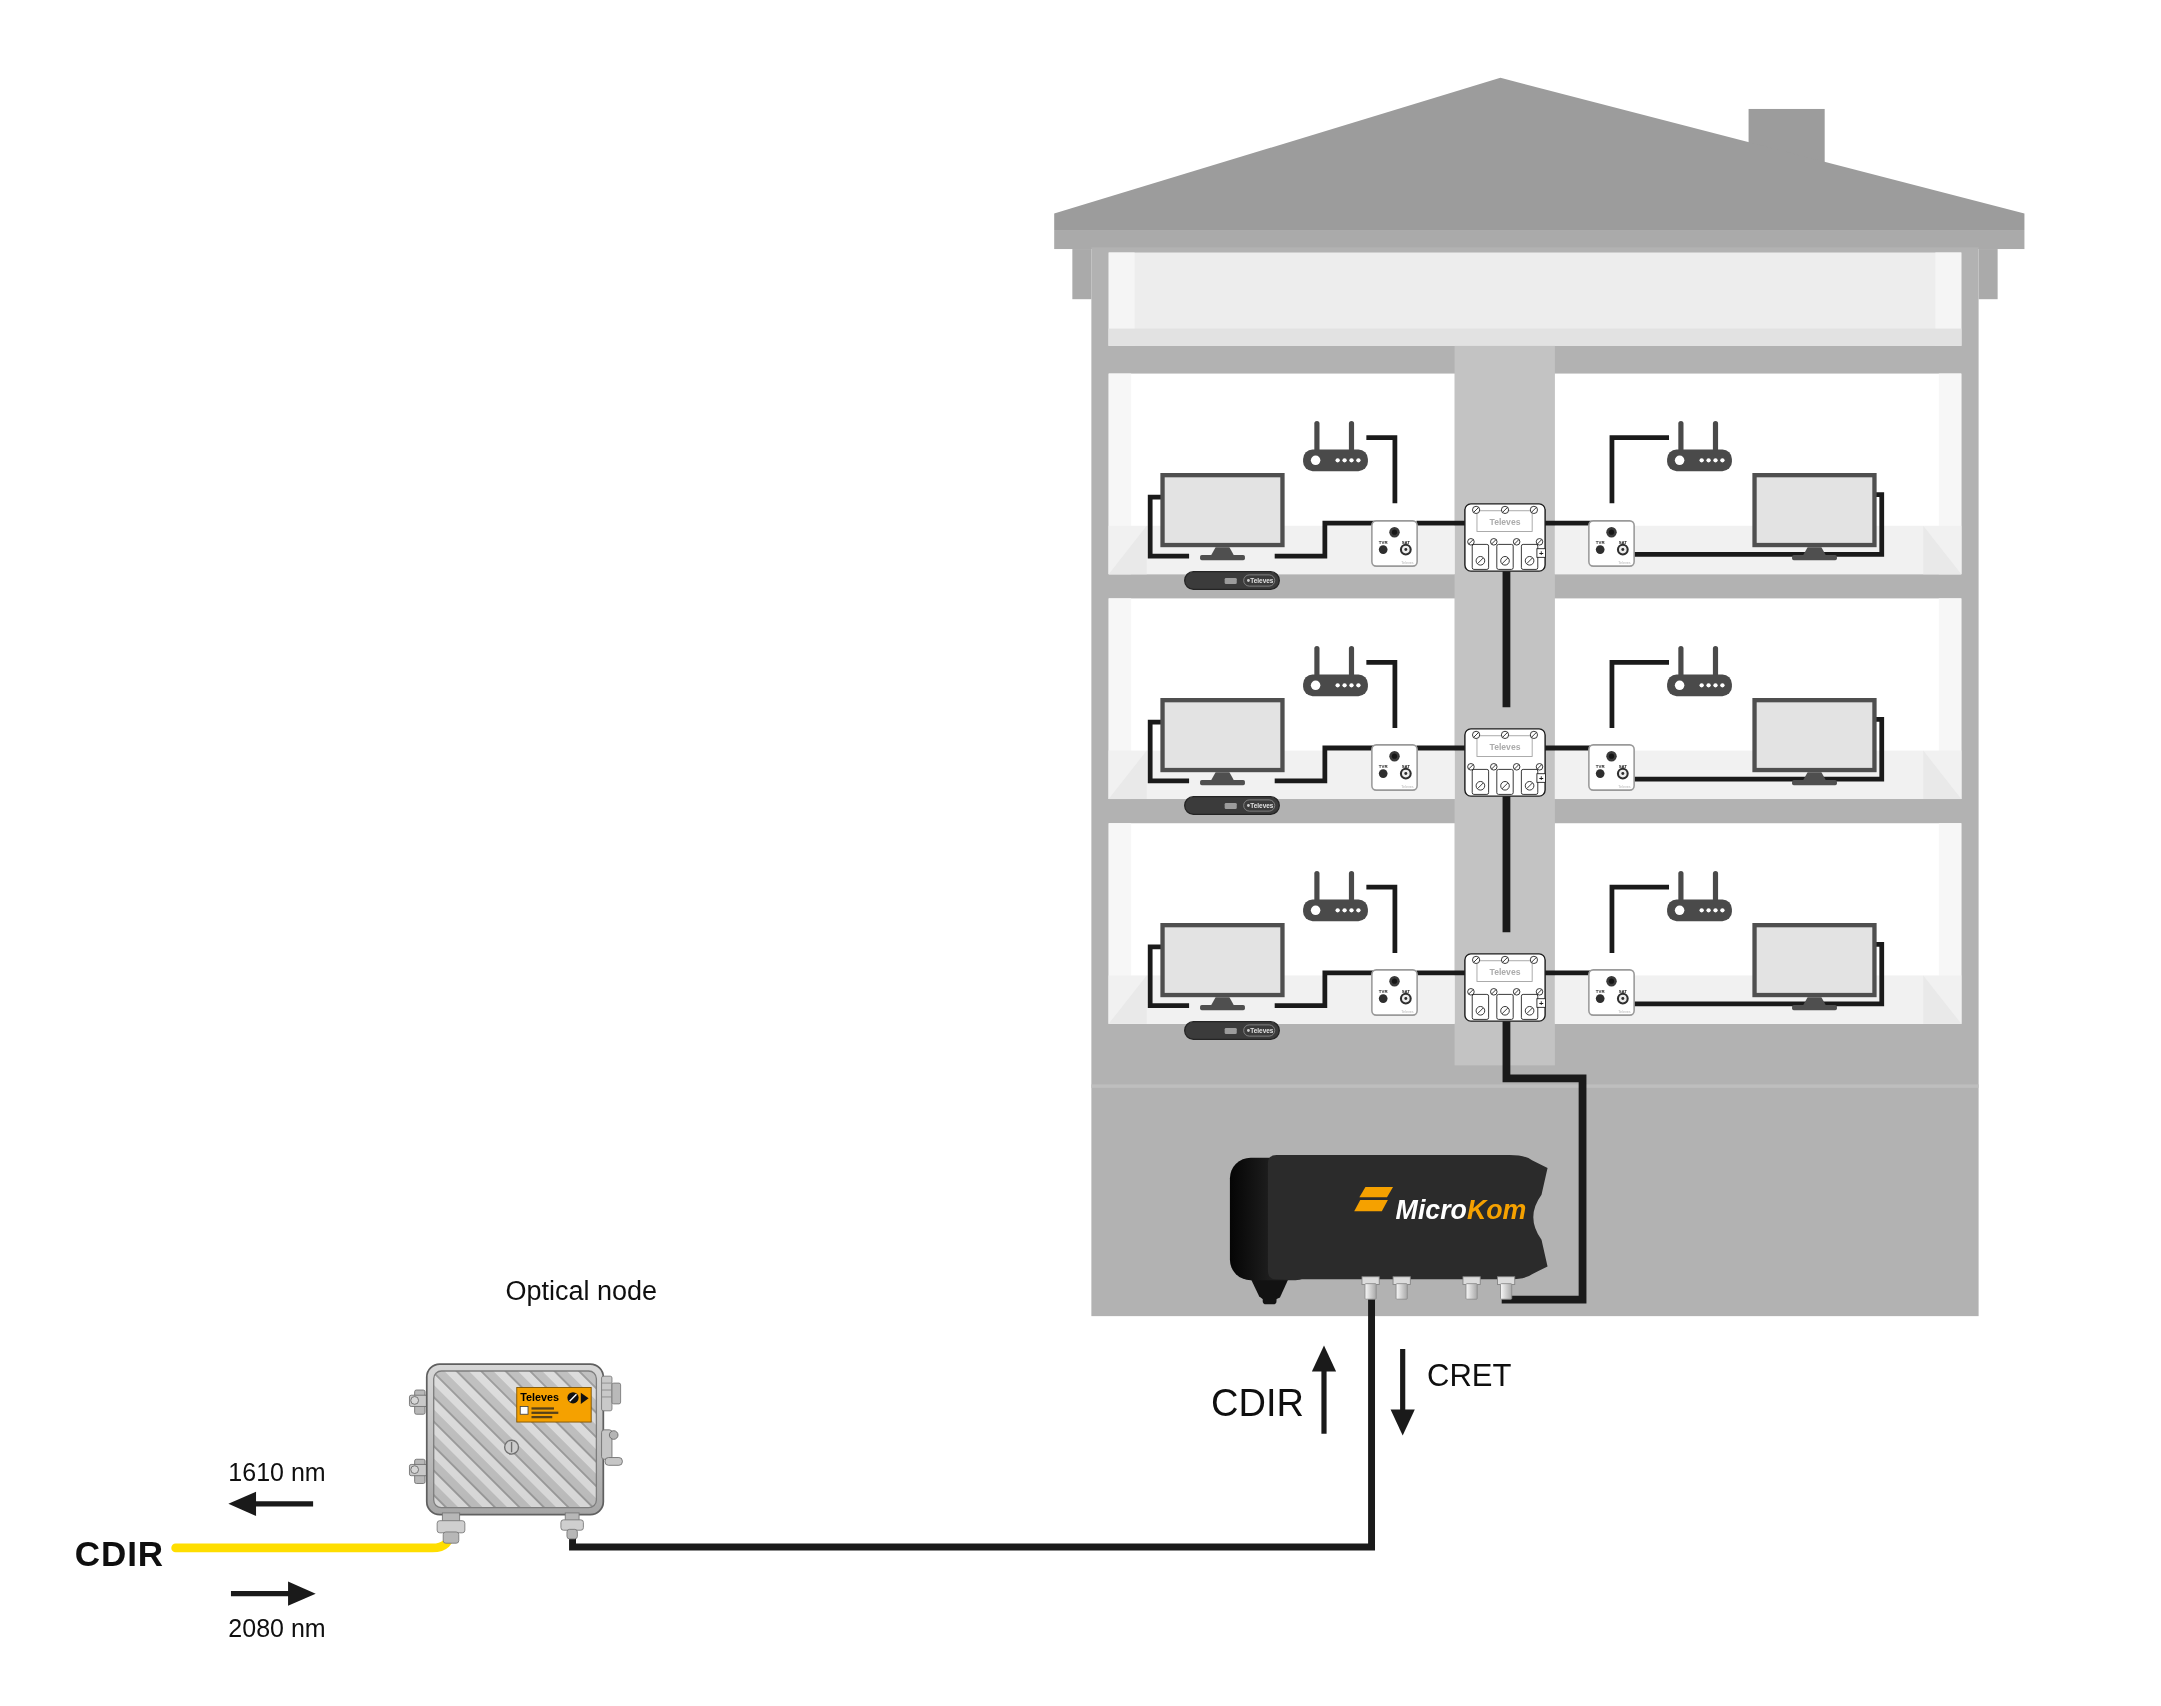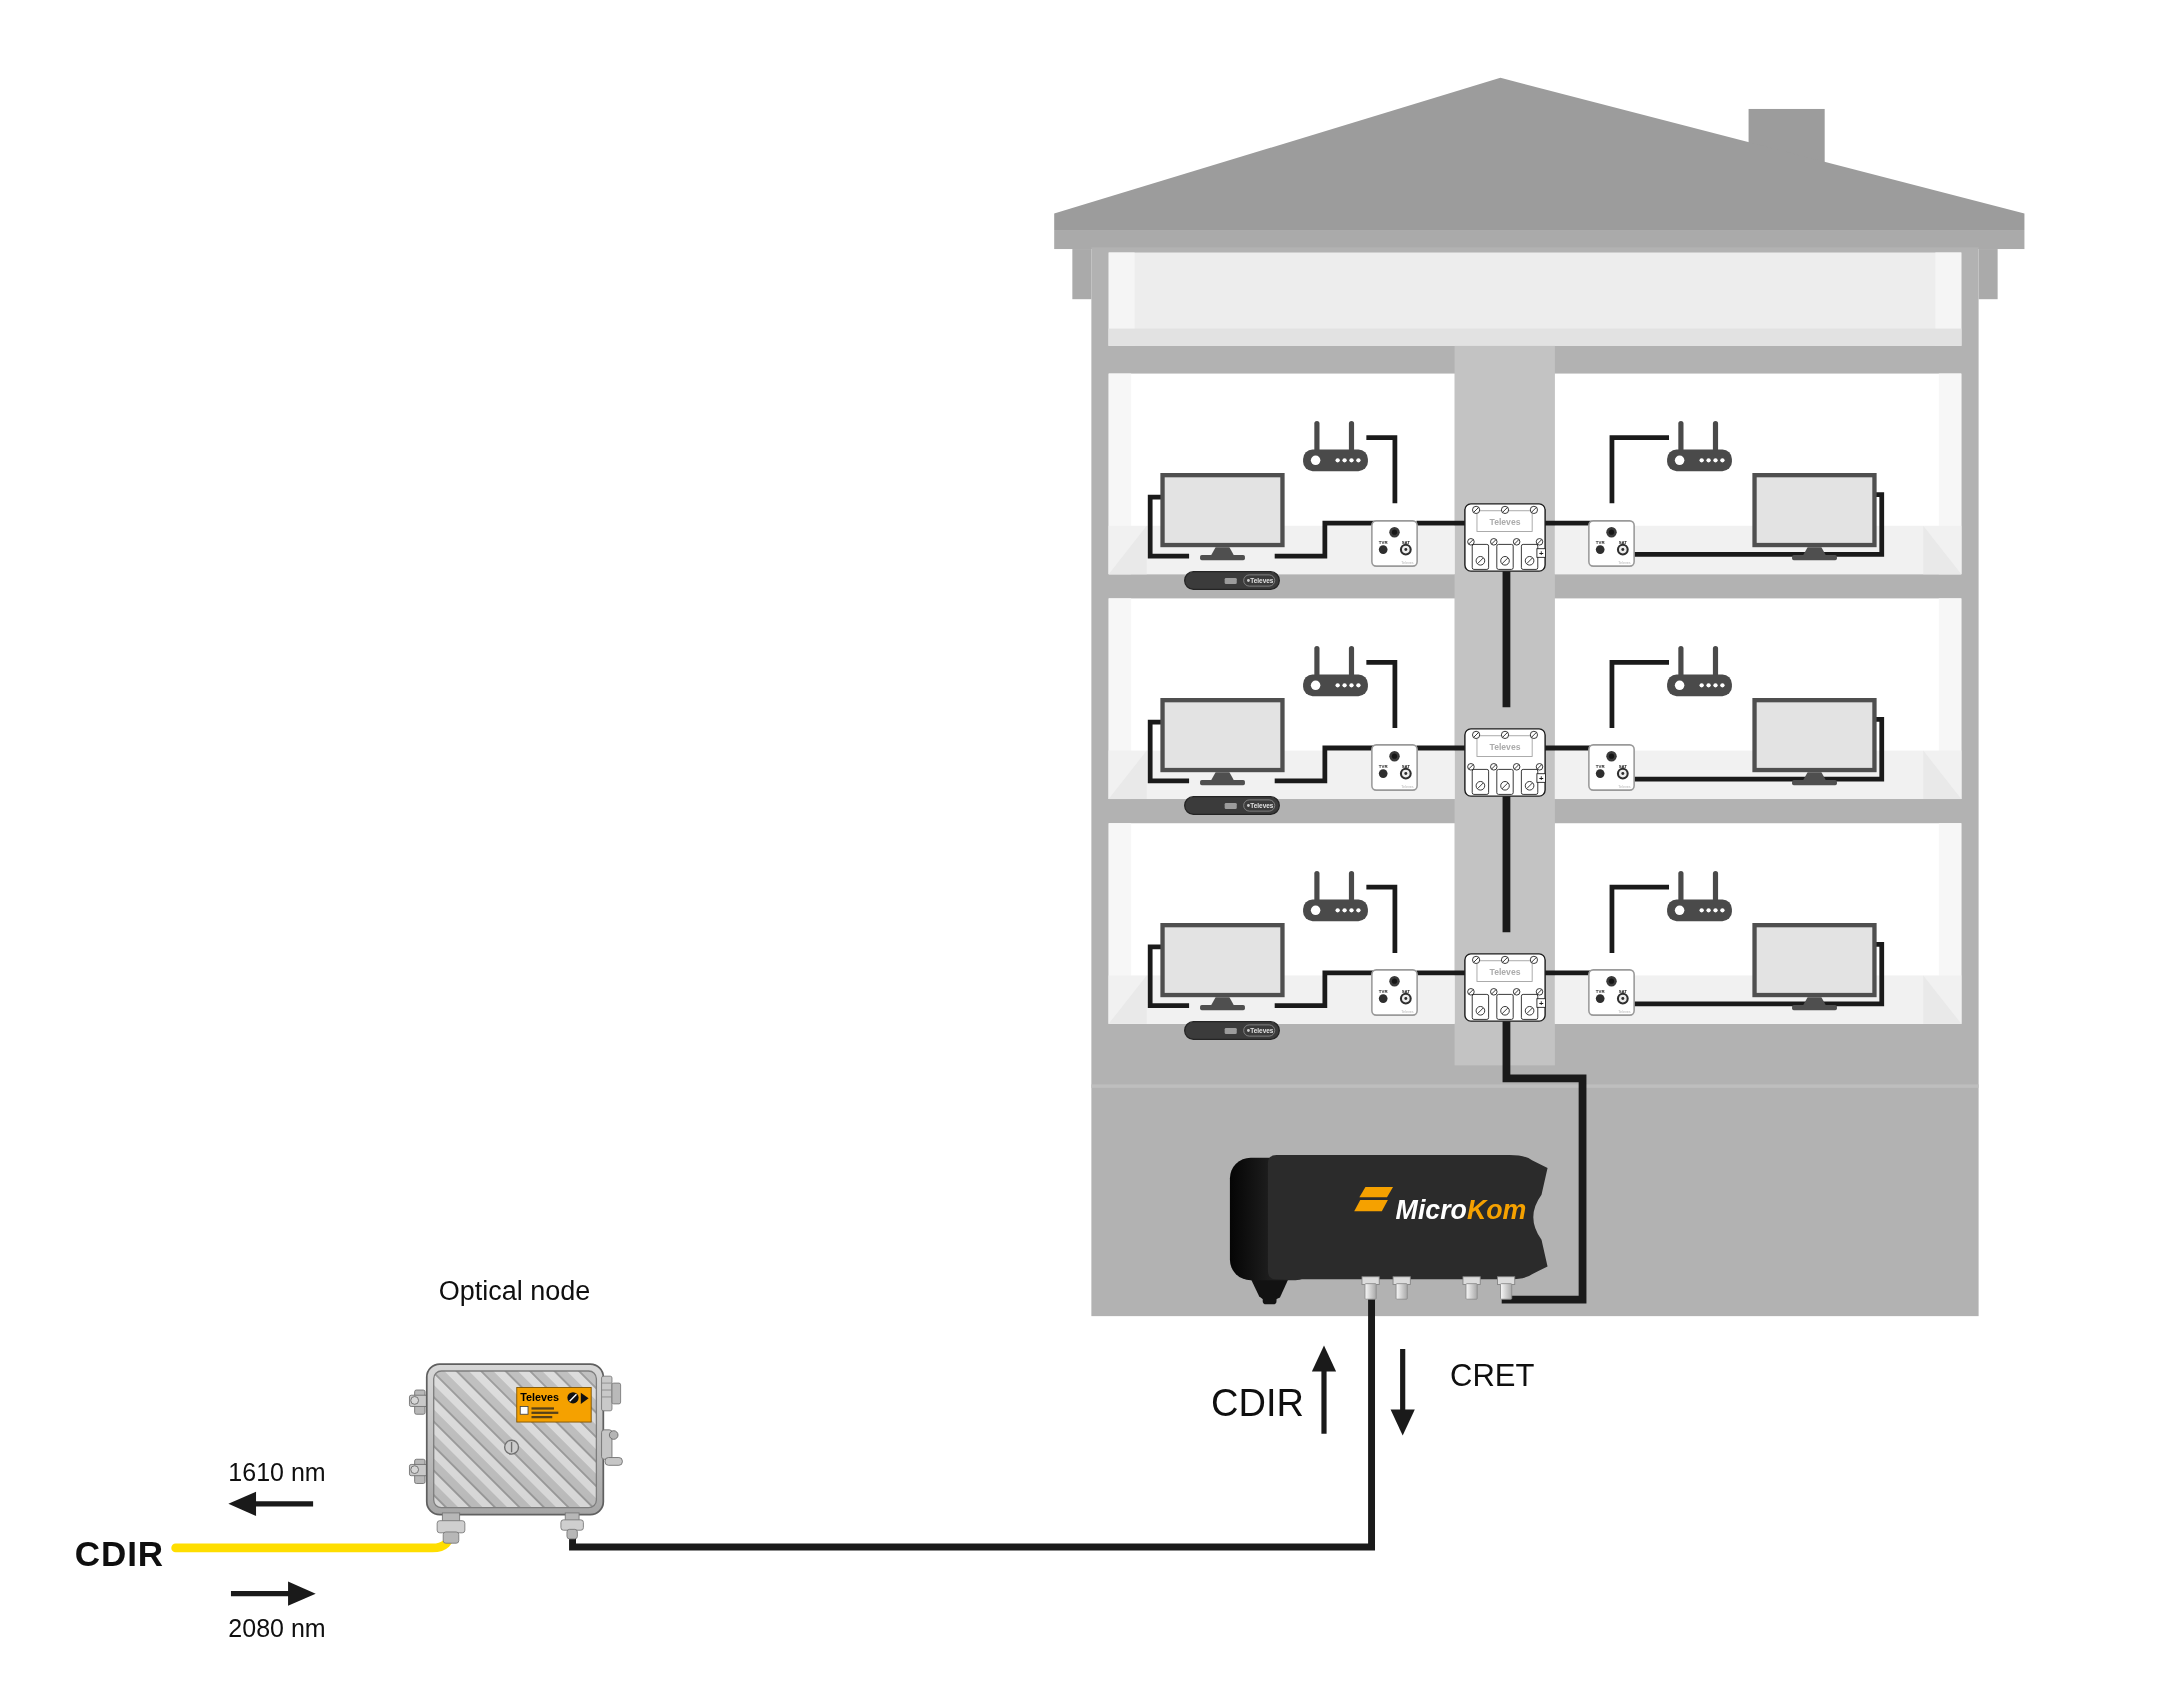--- a/index.html
+++ b/index.html
@@ -1,26 +1,26 @@
 <!DOCTYPE html>
 <html style="--accent-orange: #F5A100; --fiber-yellow: #FFDE00; --cable-black: #1A1A1A; --roof-gray: #9C9C9C; --wall-gray: #B2B2B2; --riser-gray: #C3C3C3; --room-white: #FFFFFF; --platform-gray: #F1F1F1; --attic-gray: #EDEDED;font-size:14px"><head>
 <meta charset="utf-8">
 <style>
   html,body{margin:0;padding:0;background:#fff;}
   .canvas{position:relative;width:2162px;height:1707px;background:#ffffff;overflow:hidden;
           font-family:"Liberation Sans",sans-serif;}
   .layer{position:absolute;left:0;top:0;}
   #devices .device{position:absolute;margin-top:25px;}
   .label{position:absolute;color:#0f0f0f;white-space:nowrap;}
-  #lbl-optical-node{left:372px;top:1276px;width:285px;text-align:center;font-size:27px;}
+  #lbl-optical-node{left:372px;top:1276px;width:285px;text-align:right;font-size:27px;}
   #lbl-catv{left:26px;top:1534px;width:138px;text-align:right;font-size:35px;font-weight:700;letter-spacing:0.9px;}
   #lbl-1610{left:208px;top:1458px;width:138px;text-align:center;font-size:25px;}
   #lbl-1550{left:208px;top:1614px;width:138px;text-align:center;font-size:25px;}
   #lbl-cdir{left:1183px;top:1382px;width:121px;text-align:right;font-size:38px;}
-  #lbl-cret{left:1427px;top:1358px;font-size:31px;margin-left:23px;}
+  #lbl-cret{left:1427px;top:1358px;font-size:31px;}
   .wire{fill:none;stroke:var(--cable-black,#1a1a1a);}
   .arrowline{stroke:var(--cable-black,#1a1a1a);stroke-width:6;}
   .arrowhead{fill:var(--cable-black,#1a1a1a);}
 </style>
 </head>
 <body>
 
 <div class="canvas">
 
   <svg id="bg" class="layer" width="2162" height="1707" viewBox="0 0 2500 1974">

